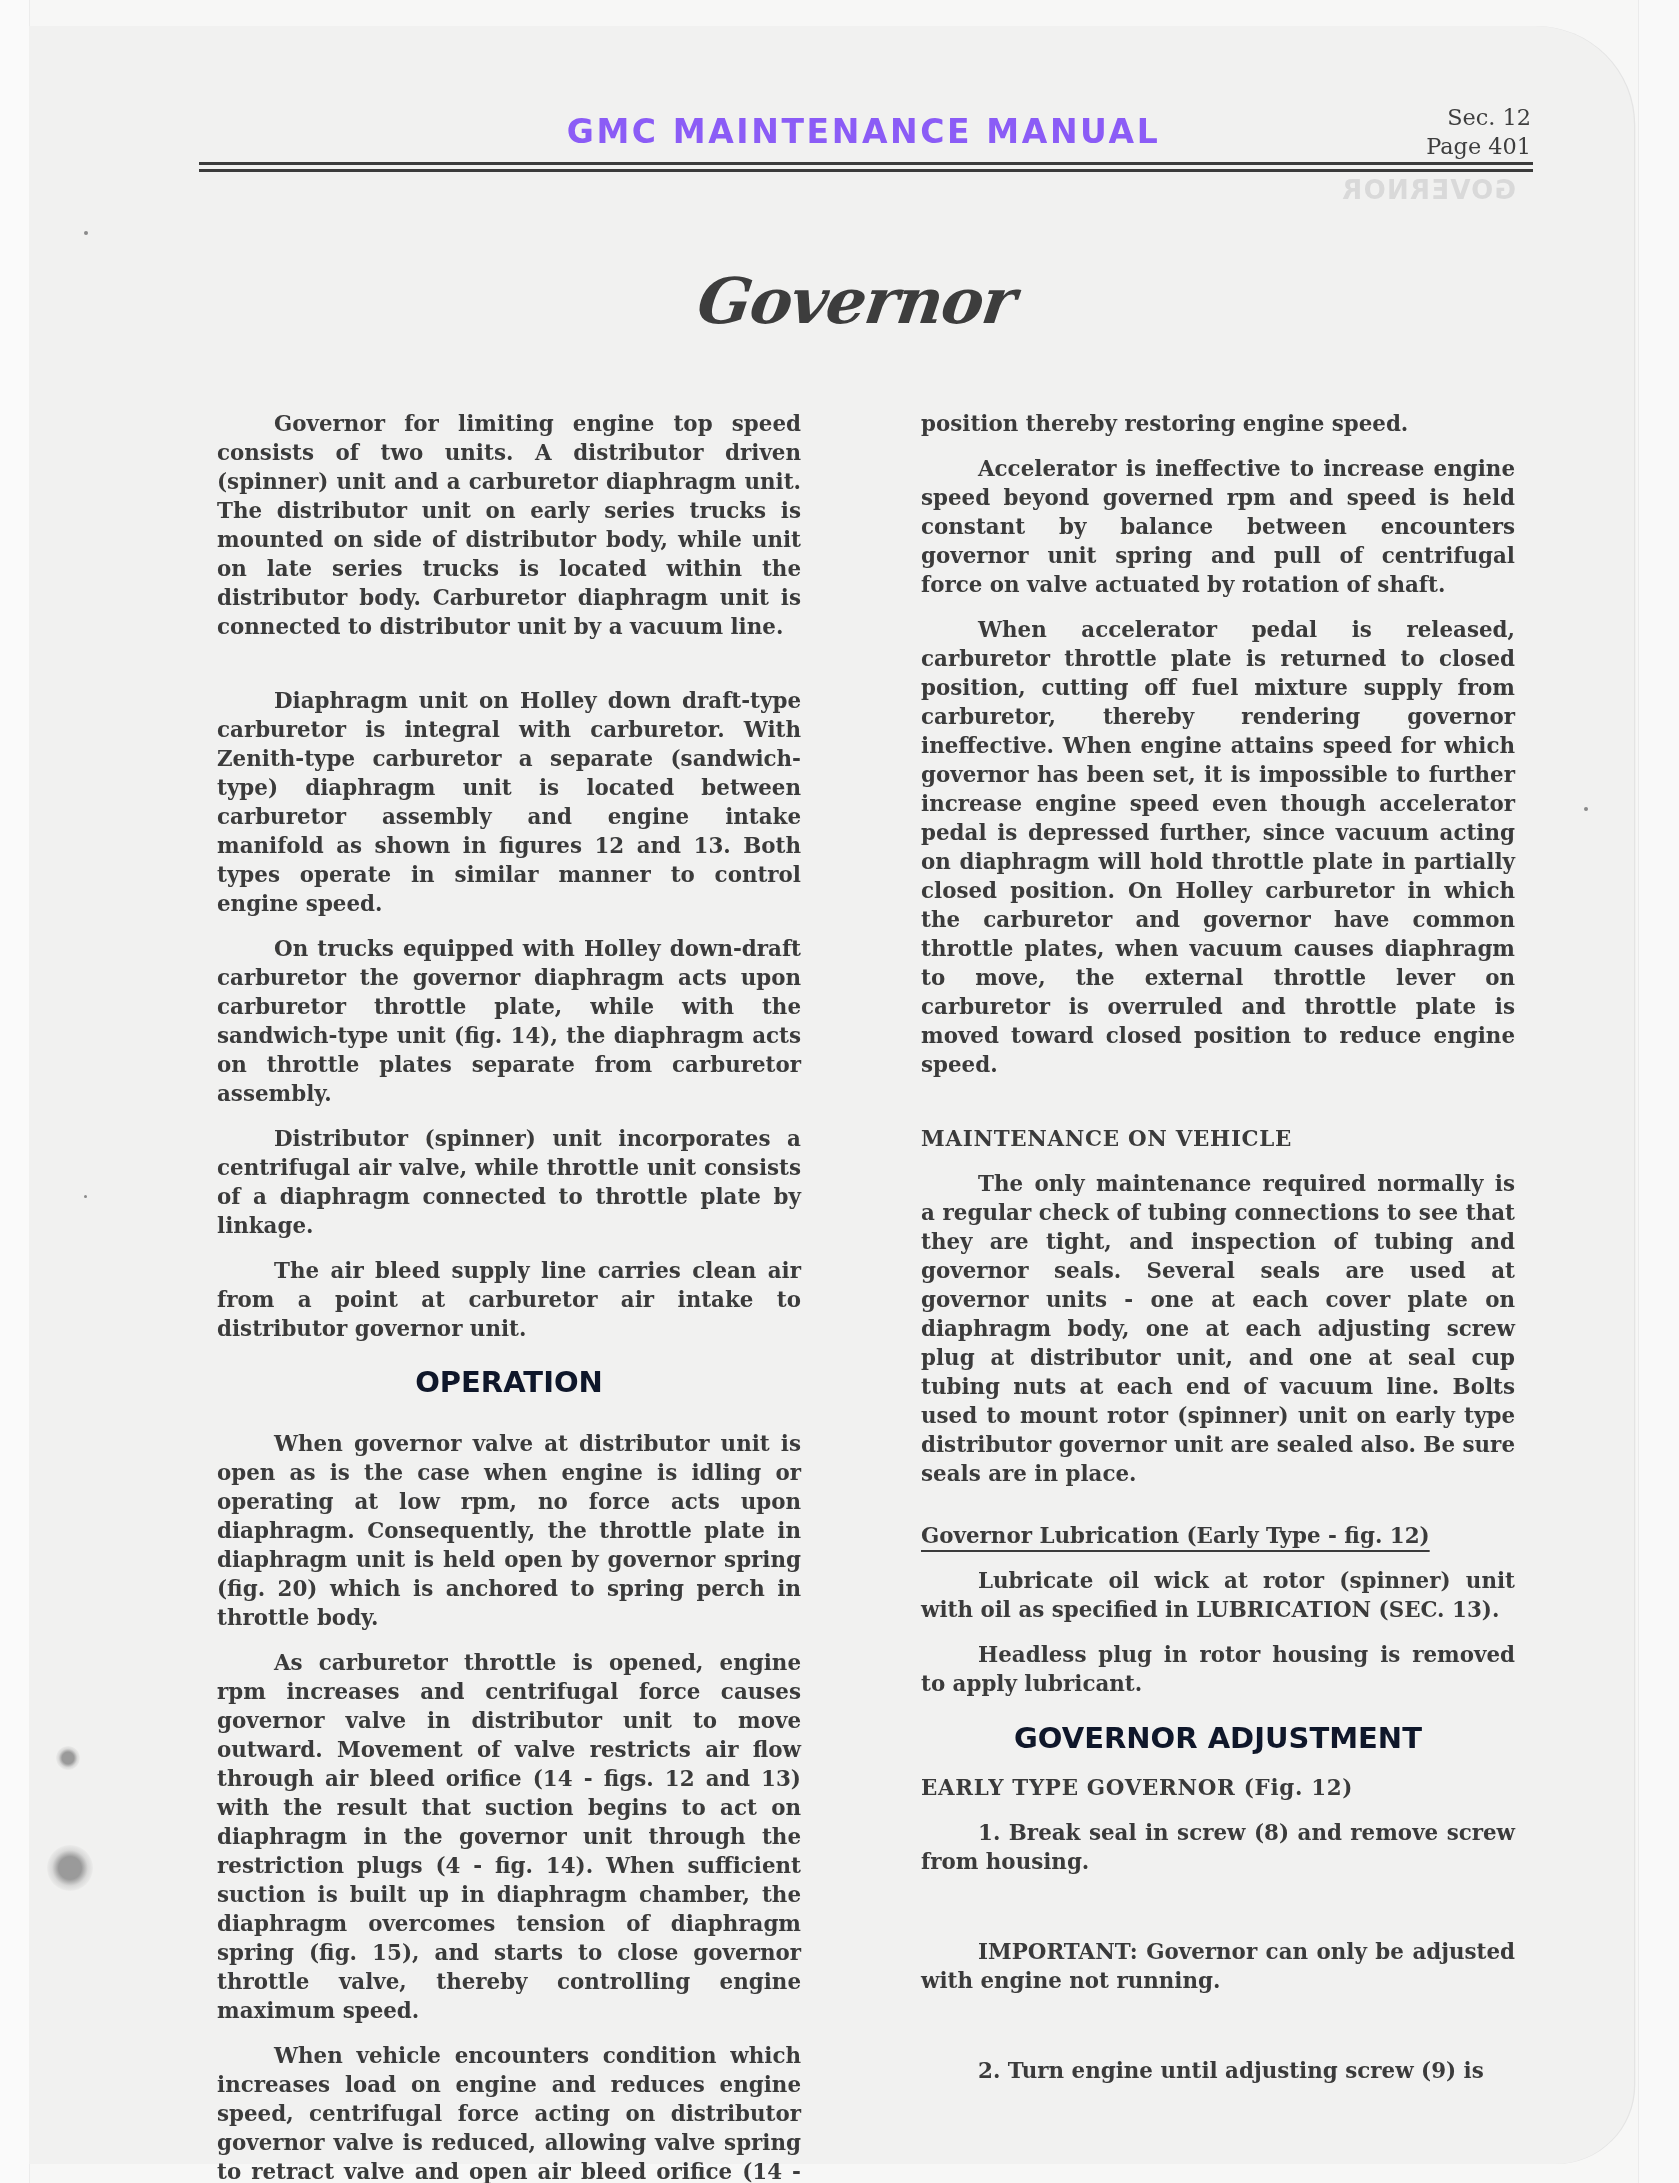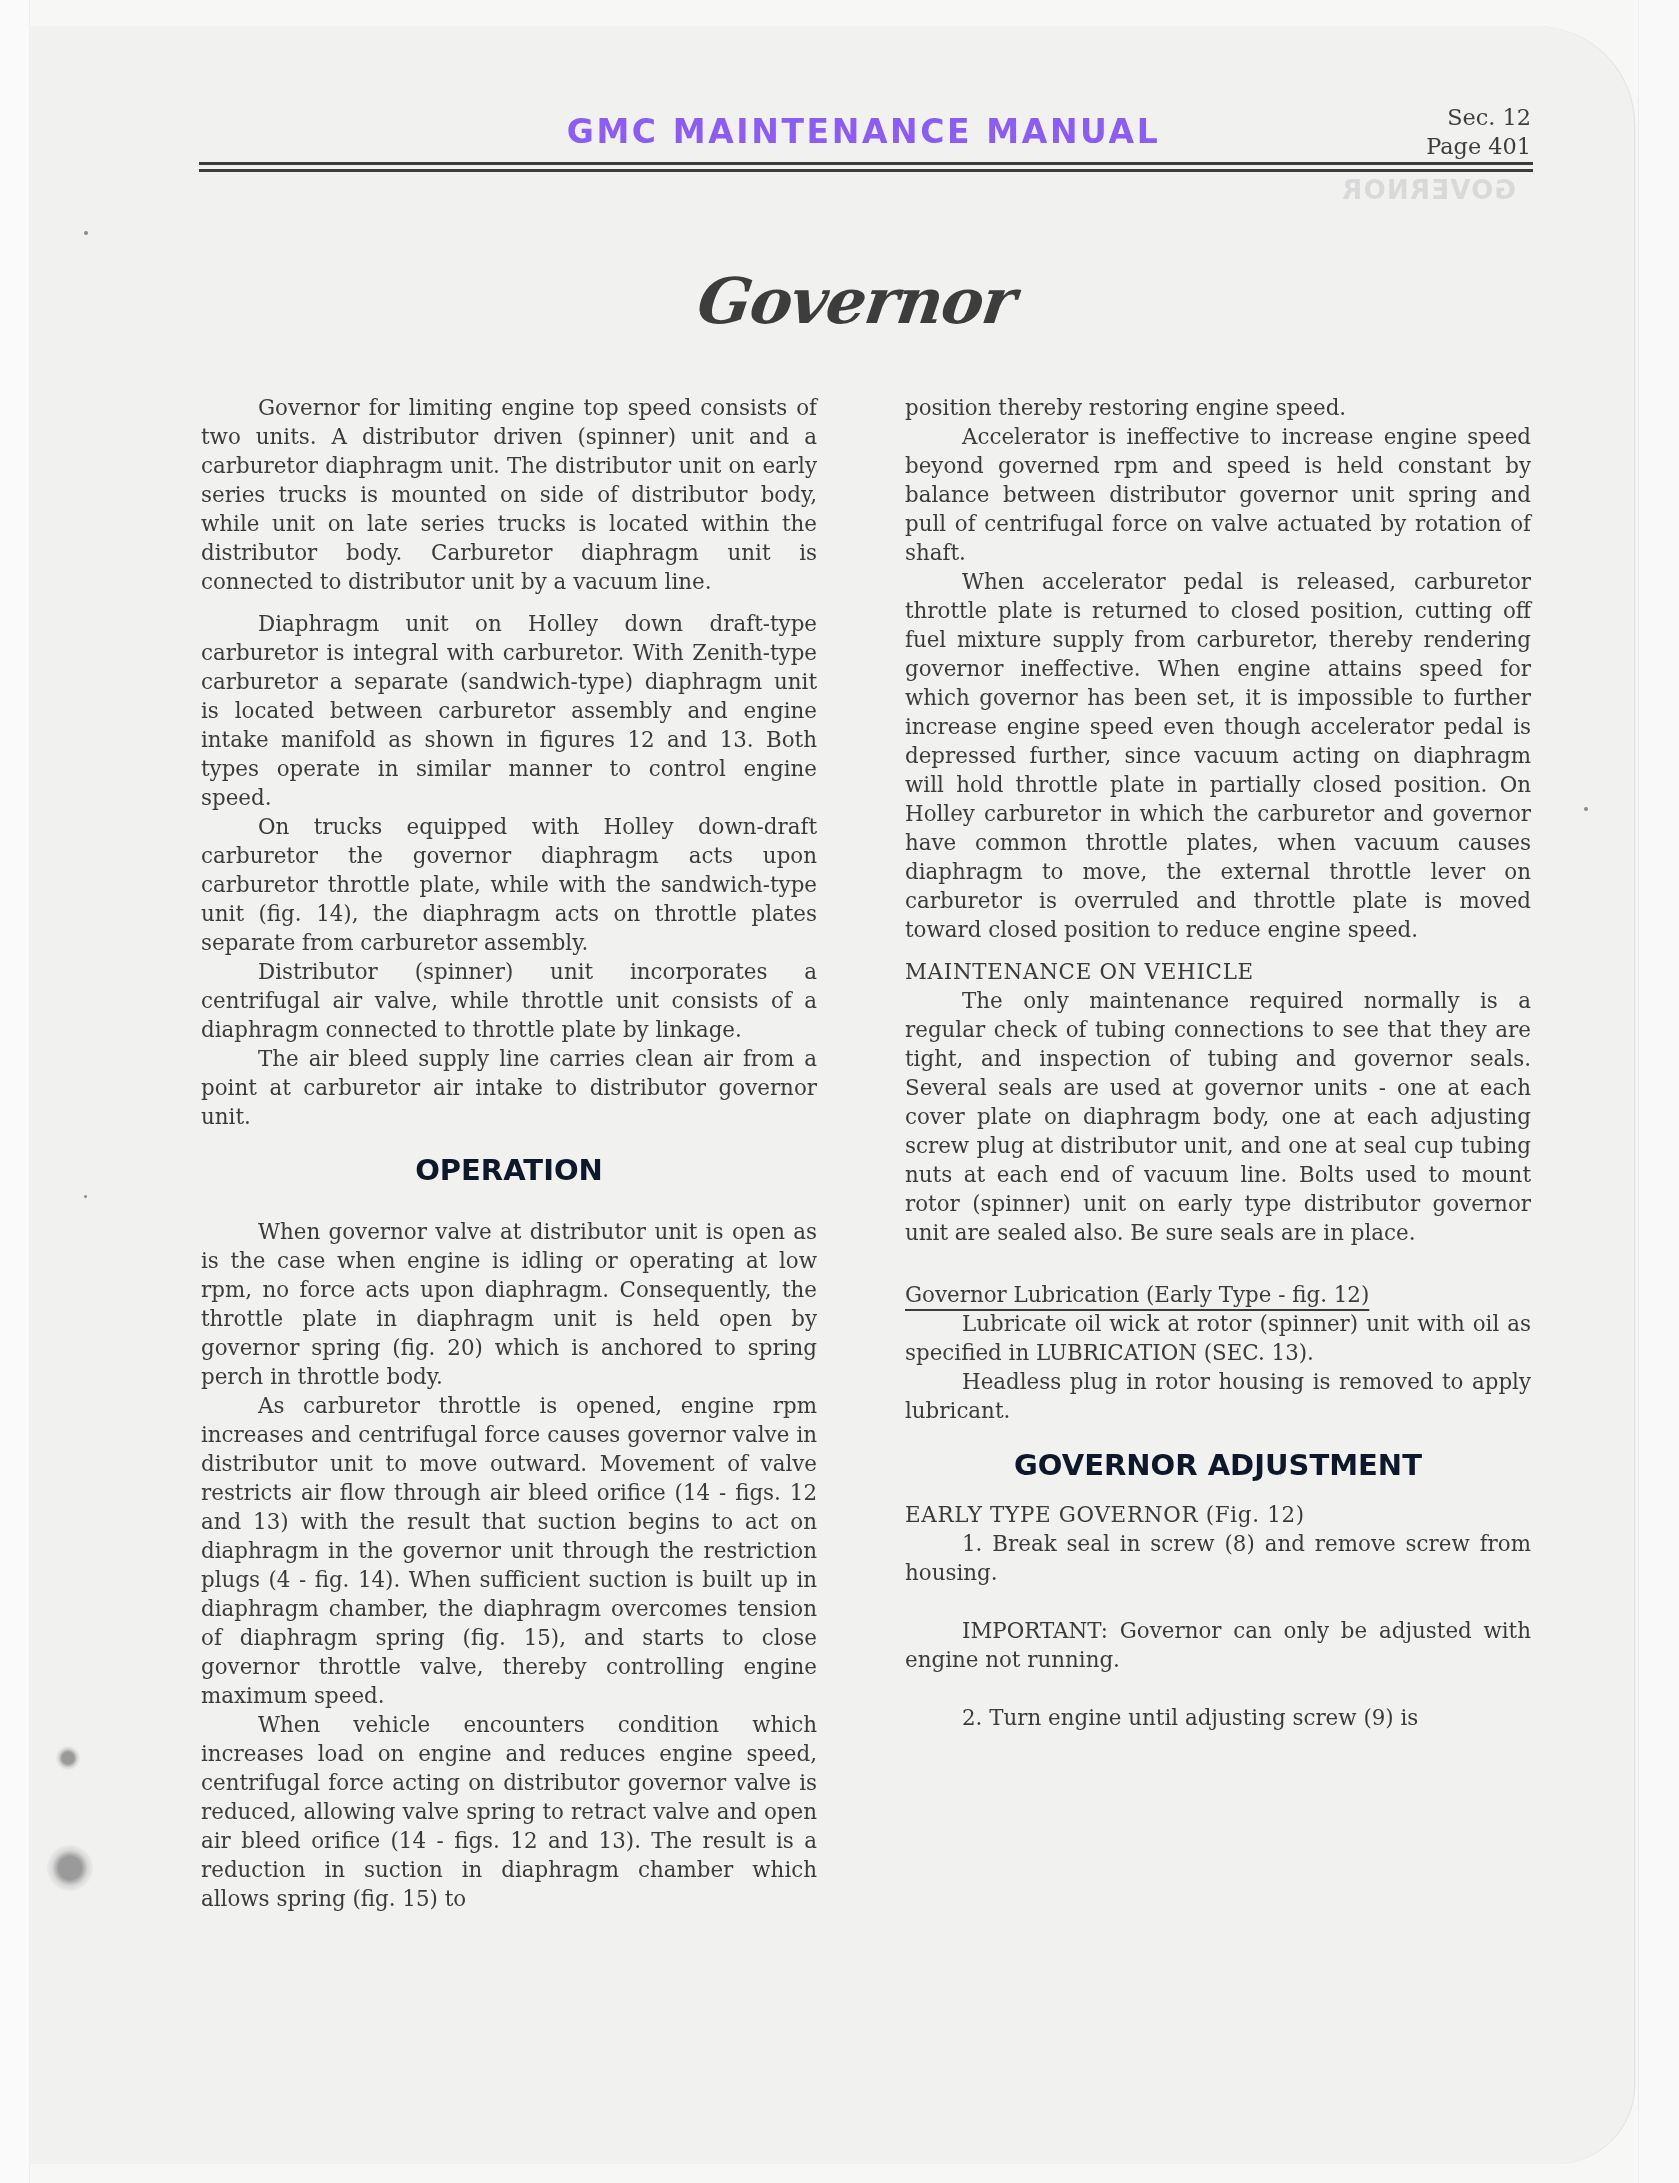--- a/index.html
+++ b/index.html
@@ -51,21 +51,21 @@
     font-family: "DejaVu Serif", serif; font-style: italic; font-weight: bold;
     font-size: 63px; color: #3d3d3d; letter-spacing: -1.3px;
     transform: skewX(-8deg);
   }
   .col {
     position: absolute; top: 393px; width: 616px;
     font-size: 21.4px; line-height: 29px; text-align: justify;
   }
   .col.left { left: 201px; }
   .col.right { left: 905px; width: 626px; }
-  .col p { margin: 0; text-indent: 57px; }
+  .col p { margin: 16px; text-indent: 57px; font-weight: bold; }
   .col p.noindent { text-indent: 0; }
   .section-heading {
     font-family: "DejaVu Sans", "Liberation Sans", sans-serif; font-weight: bold;
     font-size: 29px; text-align: center; letter-spacing: 0;
     margin: 25px 0 32px 0; color: #0f172a;
   }
   .subhead {
     text-transform: none; margin: 38px 0 0 0; text-indent: 0; letter-spacing: 0.7px;
   }
   .underlined {
@@ -117,21 +117,21 @@
 
   <div class="section-heading">OPERATION</div>
 
   <p>When governor valve at distributor unit is open as is the case when engine is idling or operating at low rpm, no force acts upon diaphragm. Consequently, the throttle plate in diaphragm unit is held open by governor spring (fig. 20) which is anchored to spring perch in throttle body.</p>
   <p>As carburetor throttle is opened, engine rpm increases and centrifugal force causes governor valve in distributor unit to move outward. Movement of valve restricts air flow through air bleed orifice (14 - figs. 12 and 13) with the result that suction begins to act on diaphragm in the governor unit through the restriction plugs (4 - fig. 14). When sufficient suction is built up in diaphragm chamber, the diaphragm overcomes tension of diaphragm spring (fig. 15), and starts to close governor throttle valve, thereby controlling engine maximum speed.</p>
   <p>When vehicle encounters condition which increases load on engine and reduces engine speed, centrifugal force acting on distributor governor valve is reduced, allowing valve spring to retract valve and open air bleed orifice (14 - figs. 12 and 13). The result is a reduction in suction in diaphragm chamber which allows spring (fig. 15) to</p>
 </div>
 
 <div class="col right">
   <p class="noindent">position thereby restoring engine speed.</p>
-  <p>Accelerator is ineffective to increase engine speed beyond governed rpm and speed is held constant by balance between distributor governor unit spring and pull of centrifugal force on valve actuated by rotation of shaft.</p>
+  <p>Accelerator is ineffective to increase engine speed beyond governed rpm and speed is held constant by balance between encounters governor unit spring and pull of centrifugal force on valve actuated by rotation of shaft.</p>
   <p>When accelerator pedal is released, carburetor throttle plate is returned to closed position, cutting off fuel mixture supply from carburetor, thereby rendering governor ineffective. When engine attains speed for which governor has been set, it is impossible to further increase engine speed even though accelerator pedal is depressed further, since vacuum acting on diaphragm will hold throttle plate in partially closed position. On Holley carburetor in which the carburetor and governor have common throttle plates, when vacuum causes diaphragm to move, the external throttle lever on carburetor is overruled and throttle plate is moved toward closed position to reduce engine speed.</p>
   <div class="gap-sm"></div>
 
   <p class="noindent subhead">MAINTENANCE ON VEHICLE</p>
   <p>The only maintenance required normally is a regular check of tubing connections to see that they are tight, and inspection of tubing and governor seals. Several seals are used at governor units - one at each cover plate on diaphragm body, one at each adjusting screw plug at distributor unit, and one at seal cup tubing nuts at each end of vacuum line. Bolts used to mount rotor (spinner) unit on early type distributor governor unit are sealed also. Be sure seals are in place.</p>
 
   <p class="noindent" style="margin-top:20px;">
       <span class="underlined">Governor Lubrication (Early Type - fig. 12)</span>
     </p>
   <p>Lubricate oil wick at rotor (spinner) unit with oil as specified in LUBRICATION (SEC. 13).</p>

